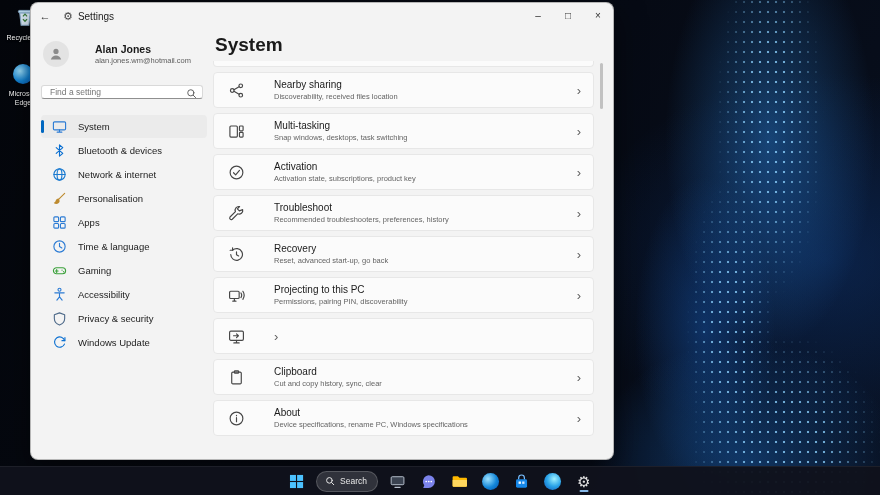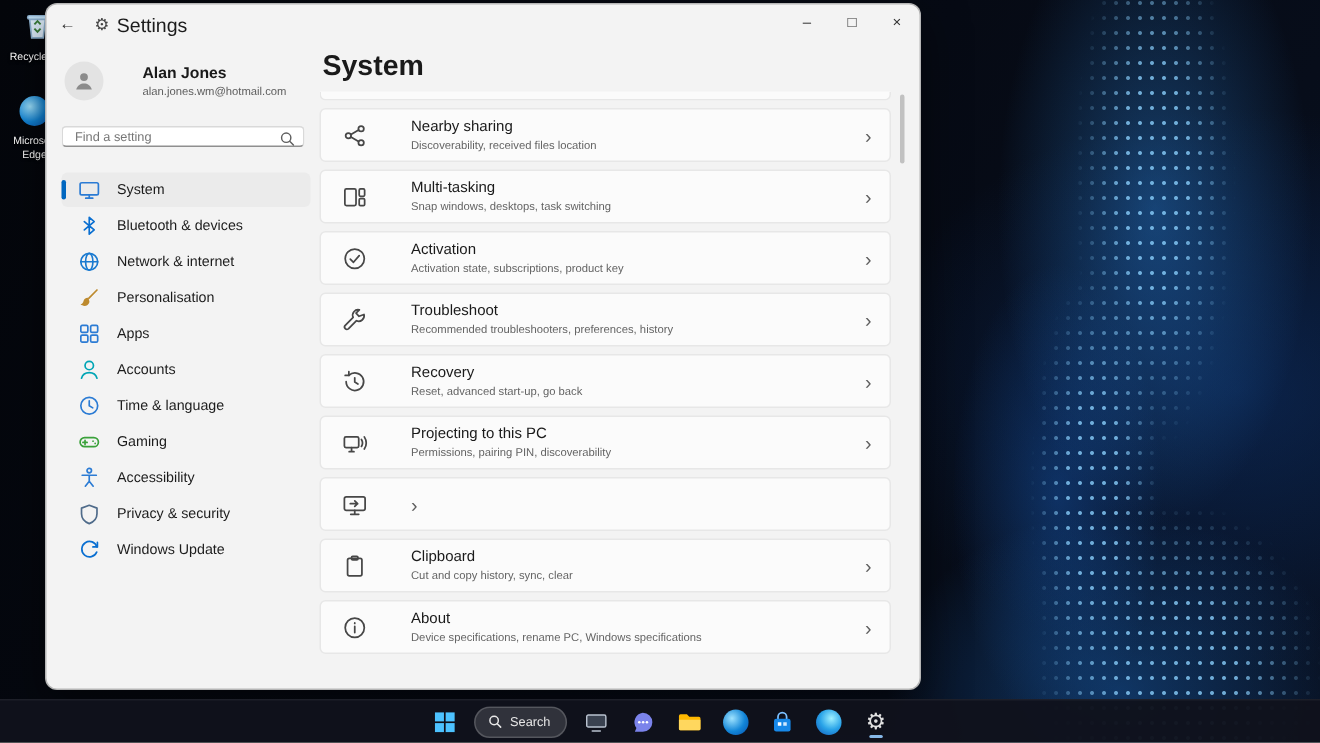--- a/index.html
+++ b/index.html
@@ -30,21 +30,21 @@
   .dlabel { font-size:7px; color:#fff; text-shadow:0 1px 2px rgba(0,0,0,.9); margin-top:2px; line-height:1.25; }
   .edgeball { width:20px; height:20px; border-radius:50%;
     background:radial-gradient(circle at 35% 35%, #9fe3ff, #1286d8 55%, #0a5bb5 90%); }
   
   .win { position:absolute; left:30px; top:2px; width:584px; height:458px; background:#f3f3f3;
     border-radius:8px; box-shadow:0 10px 30px rgba(0,0,0,.5); z-index:5; overflow:hidden;
     border:1px solid rgba(0,0,0,.25); }
   .titlebar { position:absolute; left:0; top:0; right:0; height:26px; display:flex; align-items:center; }
   .back-btn { width:28px; text-align:center; font-size:11px; color:#333; cursor:pointer; }
   .tb-gear { font-size:11px; color:#444; margin:0 5px 0 4px; }
-  .tb-title { font-size:13px; color:#1b1b1b; }
+  .tb-title { font-size:10px; color:#1b1b1b; }
   .win-controls { position:absolute; right:0; top:0; display:flex; }
   .wc { width:30px; height:24px; display:flex; align-items:center; justify-content:center;
     font-size:10px; color:#333; cursor:pointer; }
   
   .sidebar { position:absolute; left:0; top:26px; bottom:0; width:182px; padding:6px 8px 0 10px; }
   .user { display:flex; align-items:center; gap:26px; margin:6px 0 14px 2px; }
   .avatar { width:26px; height:26px; border-radius:50%; background:#e3e3e3; display:flex;
     align-items:center; justify-content:center; flex:none; }
   .uname { font-size:10.5px; font-weight:bold; color:#1a1a1a; }
   .uemail { font-size:7.5px; color:#5d5d5d; margin-top:1px; }
@@ -200,29 +200,20 @@
             <svg viewBox="0 0 16 16">
                 <rect x="2" y="2" width="5" height="5" rx="1"></rect>
                 <rect x="9" y="2" width="5" height="5" rx="1"></rect>
                 <rect x="2" y="9" width="5" height="5" rx="1"></rect>
                 <rect x="9" y="9" width="5" height="5" rx="1"></rect>
               </svg>
             </span>
           <span class="nav-label">Apps</span>
         </div>
         <div class="nav-item">
-          <span class="navicon c-acct">
-            <svg viewBox="0 0 16 16">
-                <circle cx="8" cy="5" r="3"></circle>
-                <path d="M2.5 14c.8-2.8 3-4 5.5-4s4.7 1.2 5.5 4"></path>
-              </svg>
-            </span>
-          <span class="nav-label">Accounts</span>
-        </div>
-        <div class="nav-item">
           <span class="navicon c-time">
             <svg viewBox="0 0 16 16">
                 <circle cx="8" cy="8" r="6"></circle>
                 <path d="M8 4.5V8l2.5 1.5"></path>
               </svg>
             </span>
           <span class="nav-label">Time &amp; language</span>
         </div>
         <div class="nav-item">
           <span class="navicon c-game">

